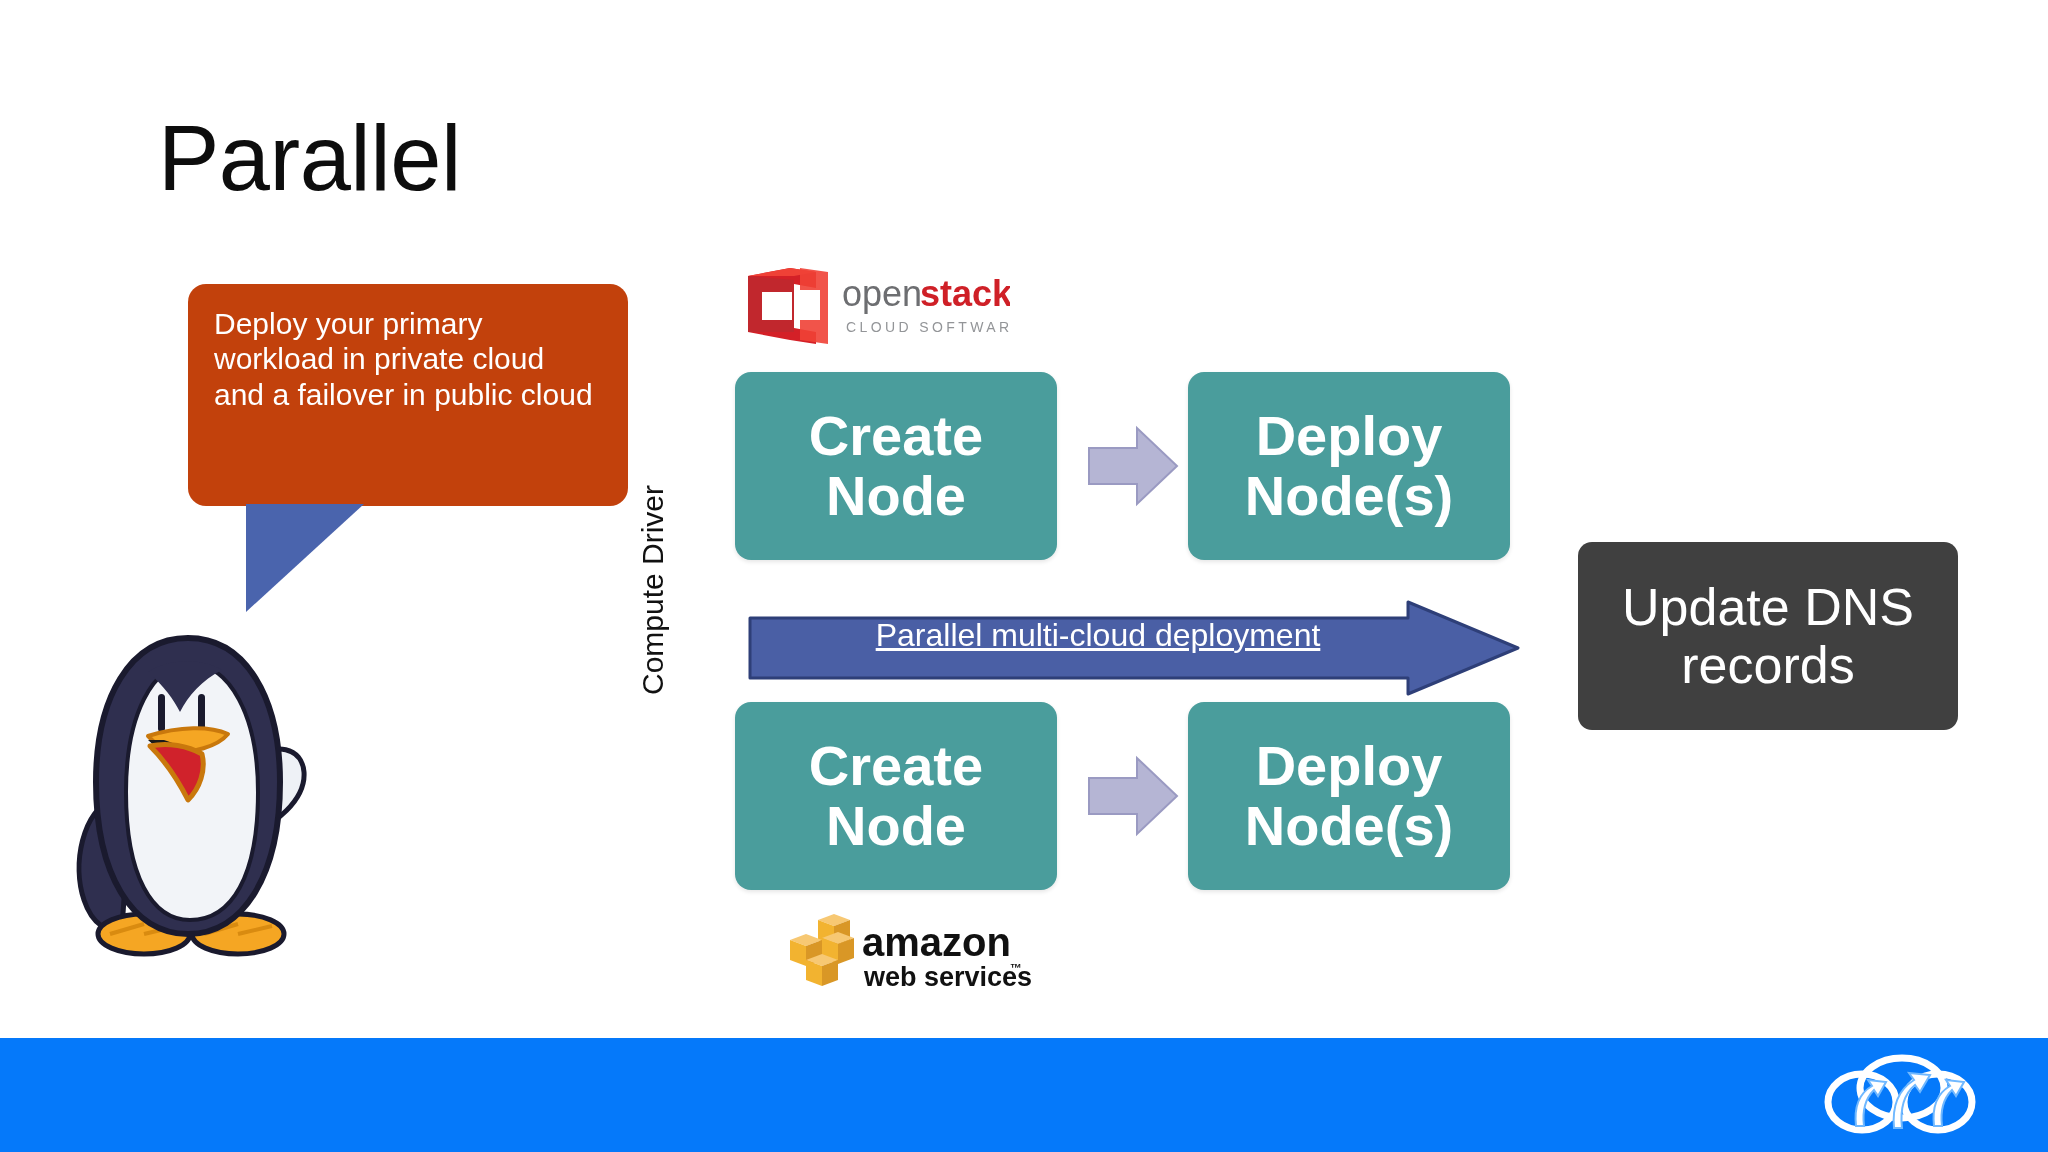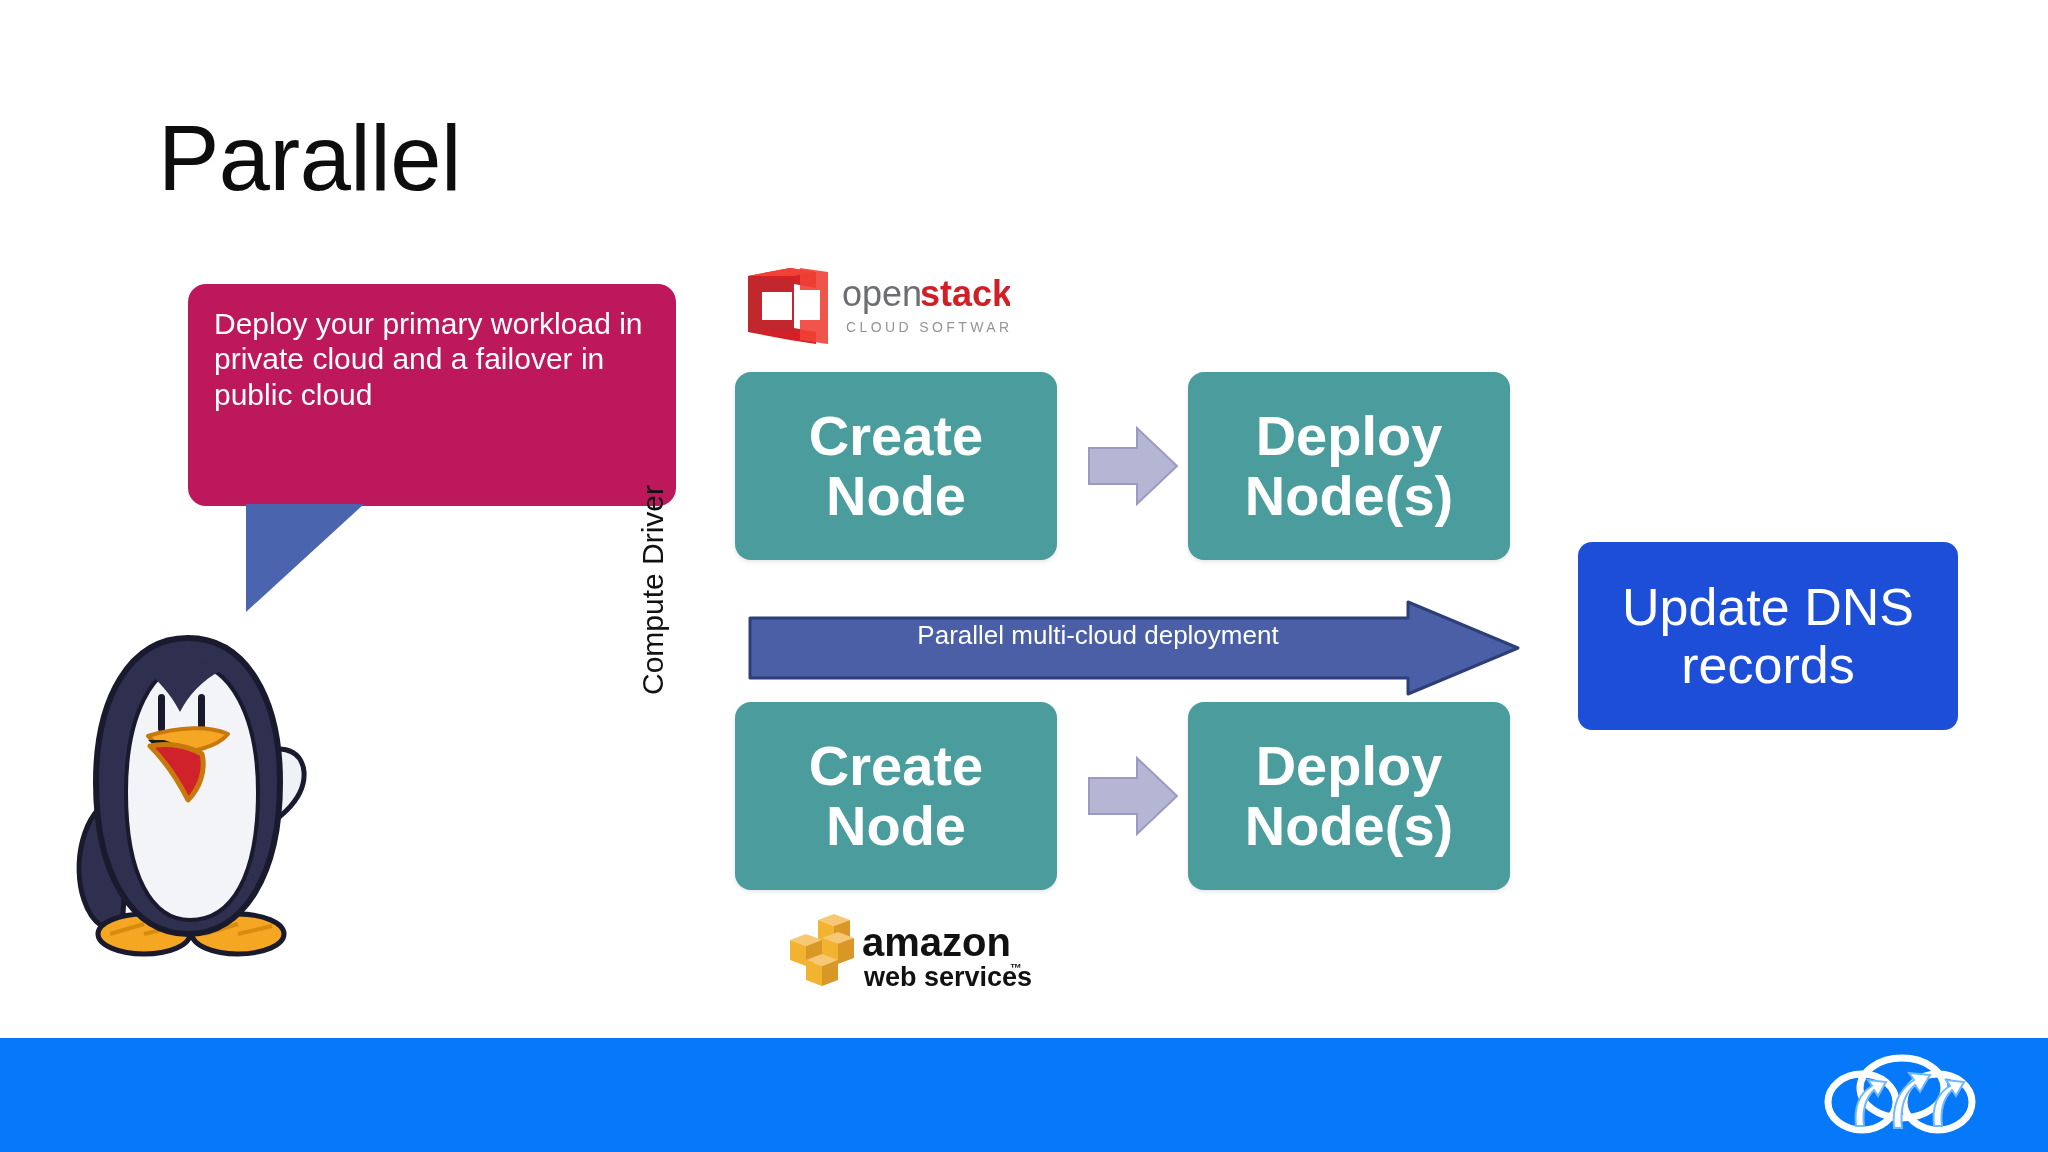--- a/index.html
+++ b/index.html
@@ -37,23 +37,23 @@
     position: absolute;
     left: 188px;
     top: 284px;
     width: 248px;
     height: 0;
   }
   #callout-body {
     position: absolute;
     left: 0;
     top: 0;
-    width: 488px;
+    width: 440px;
     height: 222px;
-    background: #be185d;
+    background: #c2410c;
     border-radius: 18px;
     box-sizing: border-box;
     padding: 22px 26px 18px 26px;
   }
   #callout-text {
     color: #ffffff;
     font-size: 30px;
     line-height: 1.18;
     white-space: pre-line;
   }
@@ -150,33 +150,34 @@
   #parallel-arrow-label {
     position: absolute;
     left: 748px;
     top: 600px;
     width: 700px;
     height: 70px;
     display: flex;
     align-items: center;
     justify-content: center;
     color: #ffffff;
-    font-size: 26px;
+    font-size: 32px;
     white-space: nowrap;
     pointer-events: none;
+    text-decoration: underline;
   }
 
   
   #box-dns {
     position: absolute;
     left: 1578px;
     top: 542px;
     width: 380px;
     height: 188px;
-    background: #1d4ed8;
+    background: #404040;
     border-radius: 14px;
     color: #ffffff;
     display: flex;
     align-items: center;
     justify-content: center;
     text-align: center;
     font-size: 52px;
     line-height: 1.12;
     white-space: pre-line;
   }

